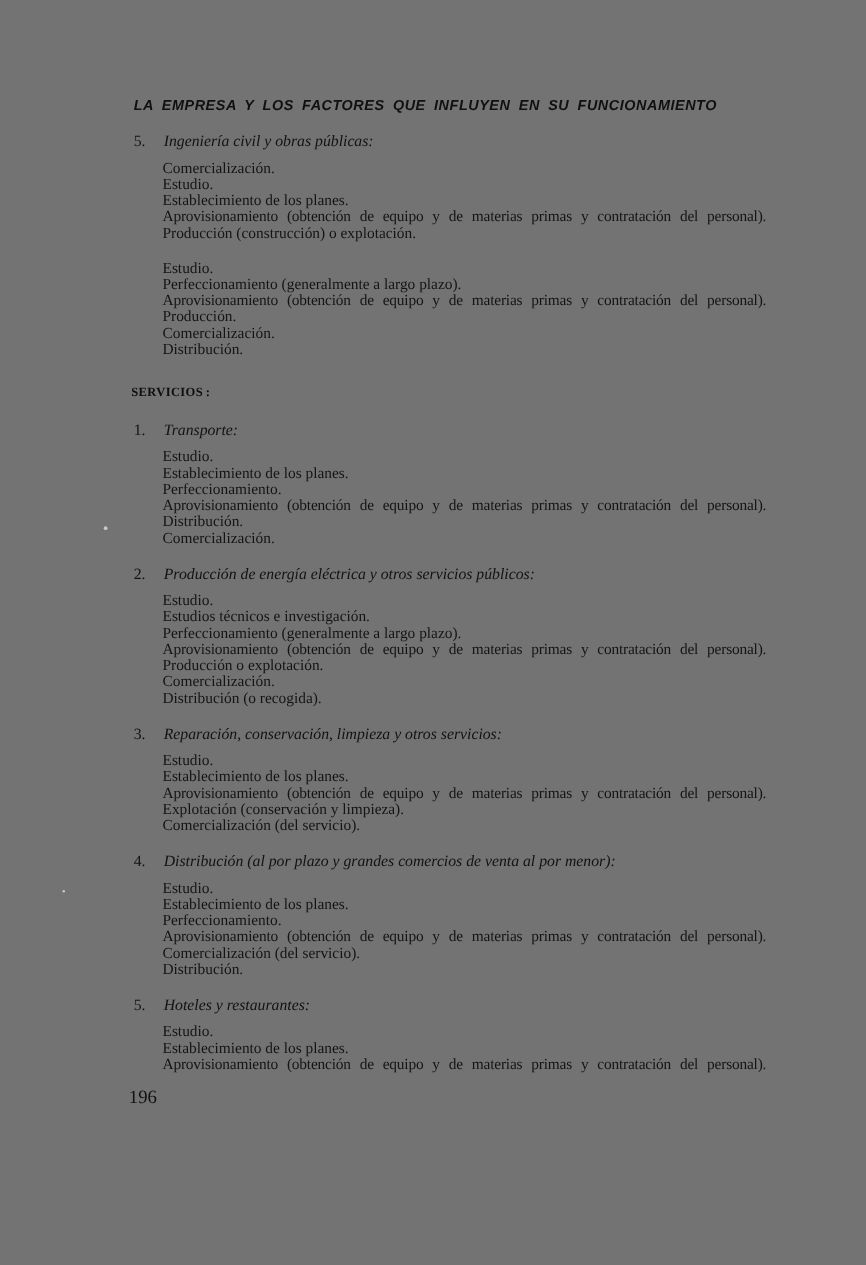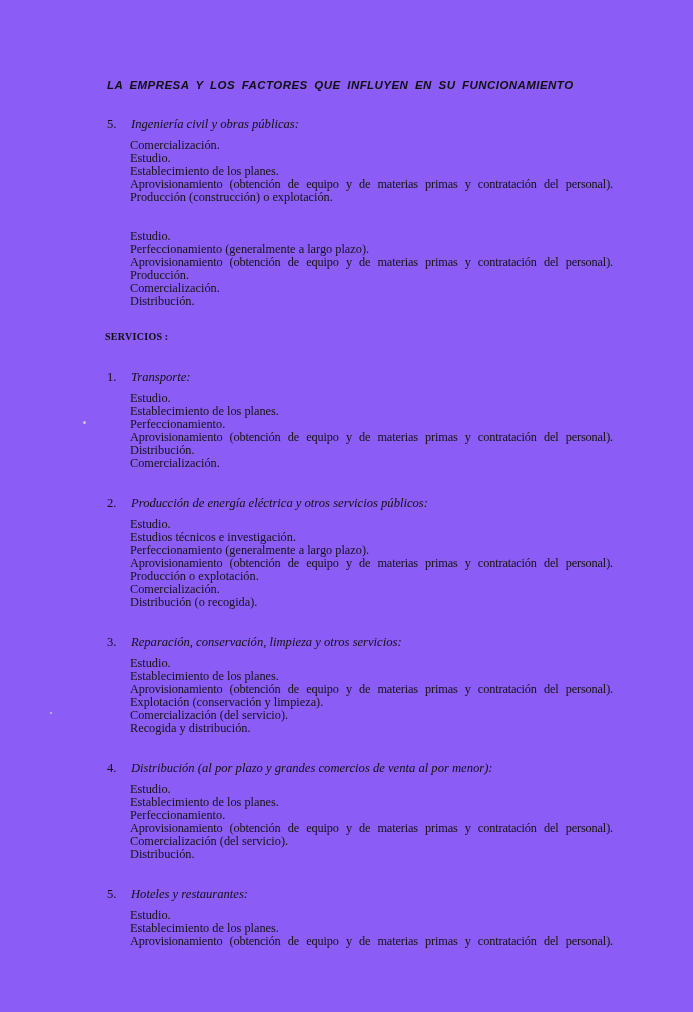--- a/index.html
+++ b/index.html
@@ -4,21 +4,21 @@
 <style>
   html, body {
     margin: 0;
     padding: 0;
     background: #e9e9e9;
   }
   .page {
     position: relative;
     width: 693px;
     height: 1012px;
-    background: #8b5cf6;
+    background: #737373;
     overflow: hidden;
     font-family: "Liberation Serif", serif;
     color: #161616;
   }
   .content {
     position: absolute;
     top: 79px;
     left: 105px;
     right: 80px;
   }
@@ -34,21 +34,21 @@
     white-space: nowrap;
   }
   .group-heading {
     font-weight: 700;
     font-size: 10px;
     letter-spacing: 0.3px;
     color: #0e0e0e;
     margin-top: 21px;
     line-height: 15px;
   }
-  .item { margin-top: 26px; }
+  .item { margin-top: 15px; }
   .item-heading {
     font-size: 12.6px;
     line-height: 14px;
     padding-left: 2px;
     white-space: nowrap;
   }
   .item-num {
     display: inline-block;
     width: 24px;
     font-style: normal;
@@ -142,21 +142,20 @@
           </div>
         </div>
         <div class="item">
           <div class="item-heading"><span class="item-num">3.</span><span class="item-title">Reparación, conservación, limpieza y otros servicios:</span></div>
           <div class="item-lines">
             <div class="line">Estudio.</div>
             <div class="line">Establecimiento de los planes.</div>
             <div class="line justified">Aprovisionamiento (obtención de equipo y de materias primas y contratación del personal).</div>
             <div class="line">Explotación (conservación y limpieza).</div>
             <div class="line">Comercialización (del servicio).</div>
-            <div class="line">Recogida y distribución.</div>
           </div>
         </div>
         <div class="item">
           <div class="item-heading"><span class="item-num">4.</span><span class="item-title">Distribución (al por plazo y grandes comercios de venta al por menor):</span></div>
           <div class="item-lines">
             <div class="line">Estudio.</div>
             <div class="line">Establecimiento de los planes.</div>
             <div class="line">Perfeccionamiento.</div>
             <div class="line justified">Aprovisionamiento (obtención de equipo y de materias primas y contratación del personal).</div>
             <div class="line">Comercialización (del servicio).</div>
@@ -166,17 +165,18 @@
         <div class="item">
           <div class="item-heading"><span class="item-num">5.</span><span class="item-title">Hoteles y restaurantes:</span></div>
           <div class="item-lines">
             <div class="line">Estudio.</div>
             <div class="line">Establecimiento de los planes.</div>
             <div class="line justified">Aprovisionamiento (obtención de equipo y de materias primas y contratación del personal).</div>
           </div>
         </div>
       </div>
 
+    <div class="page-number">196</div>
   </div>
 
   <div class="speck speck-1"></div>
   <div class="speck speck-2"></div>
 </div>
 
 </body></html>

